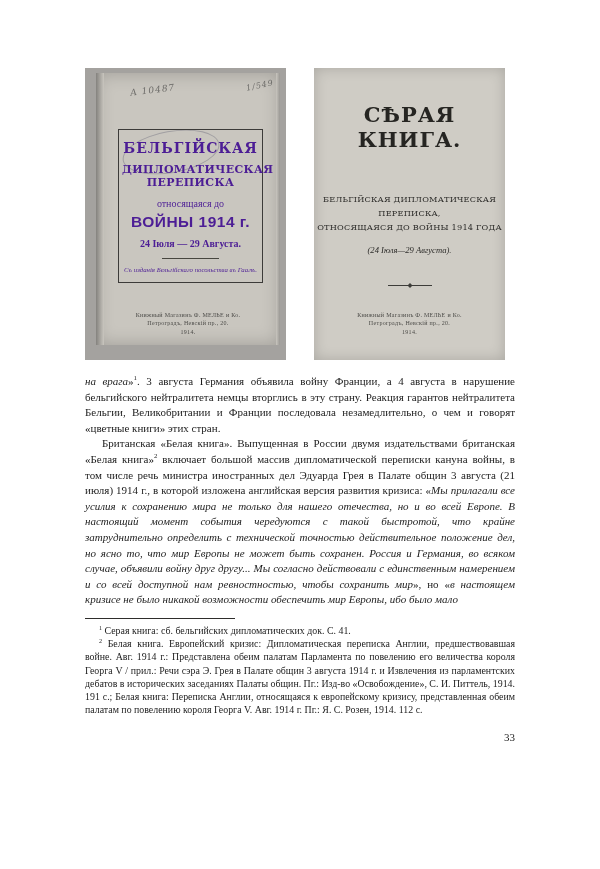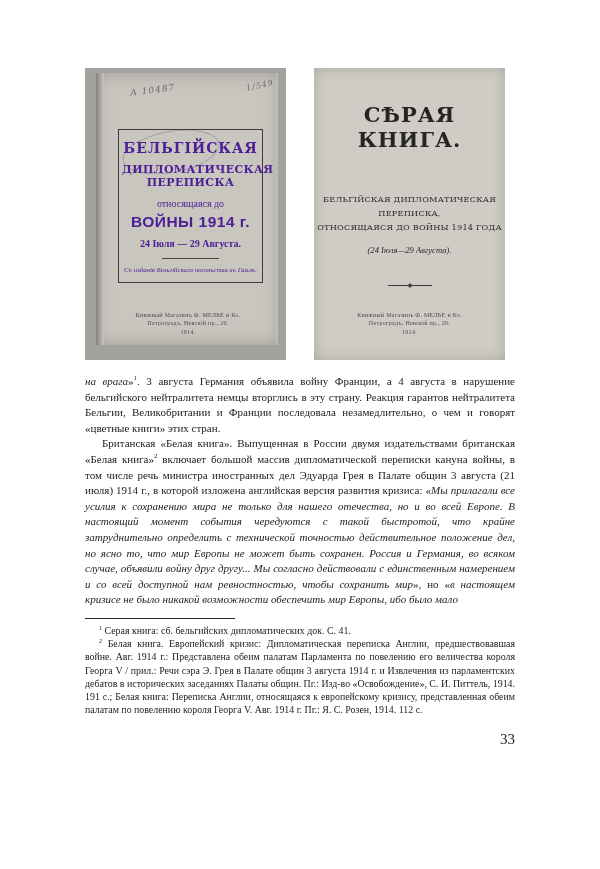--- a/index.html
+++ b/index.html
@@ -83,21 +83,21 @@
   .run-b { font-weight:normal; }
   sup { font-size:.62em; line-height:0; vertical-align:super; }
 
   
   .footnote-sep { width:150px; border-top:1px solid #2e2d2b; margin:10px 0 5px; }
   .fn {
     font-size:9.9px; line-height:13.2px; text-align:justify; text-indent:14px;
     hyphens:auto; -webkit-hyphens:auto;
   }
 
-  .page-number { margin-top:15px; width:430px; text-align:right; font-size:15px; }
+  .page-number { margin-top:15px; width:430px; text-align:right; font-size:11px; }
 </style>
 </head>
 <body>
 
 <div class="page">
 
   <div class="figures">
 
     <figure class="photo photo-left">
       <div class="cover-left">

